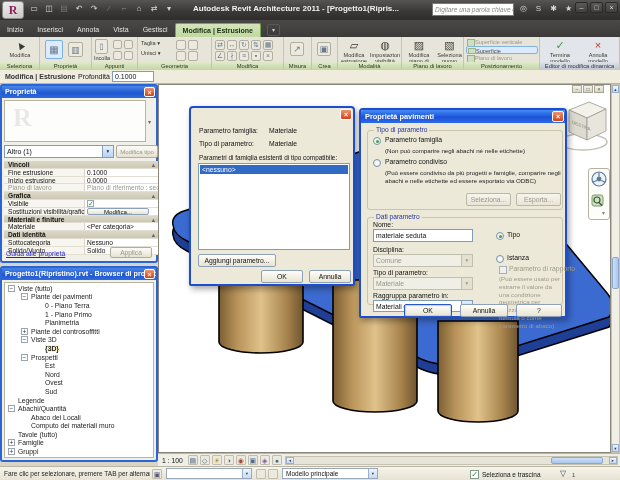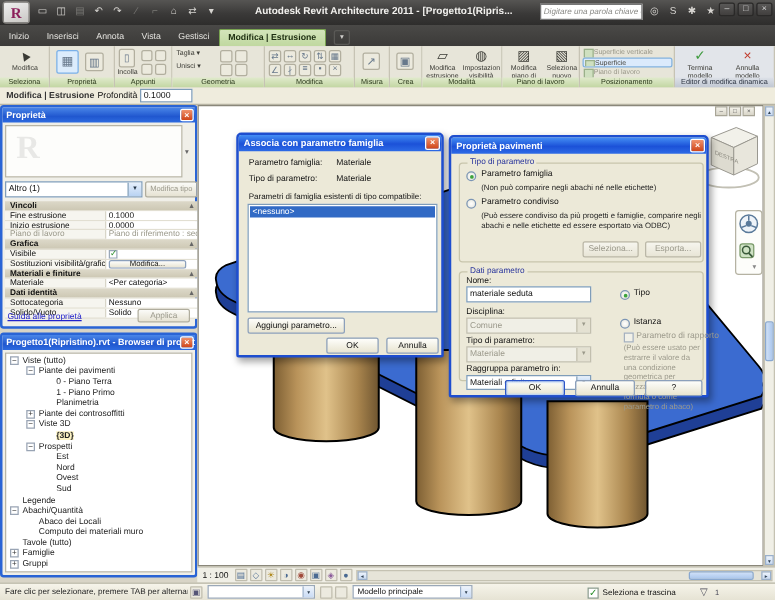--- a/index.html
+++ b/index.html
@@ -9,21 +9,21 @@
 .abs{position:absolute}
 
 .titlebar{position:absolute;left:0;top:0;width:620px;height:20px;
   background:linear-gradient(180deg,#565553,#3a3938 55%,#2e2d2c);color:#e8e7e4}
 .rlogo{position:absolute;left:2px;top:1px;width:22px;height:18px;border-radius:3px;
   background:linear-gradient(160deg,#efefef,#c9c7c4);border:1px solid #8a8884;
   color:#8c1f5a;font-weight:bold;font-size:12px;text-align:center;line-height:17px;font-family:"Liberation Serif",serif}
 .qat{position:absolute;left:28px;top:3px;display:flex;gap:3px}
 .qi{width:12px;height:12px;font-size:8px;line-height:12px;text-align:center;color:#d8d6d2}
 .qi.dim{color:#7a7976}
-.apptitle{position:absolute;left:204px;top:4px;width:225px;font-size:8px;font-weight:bold;
+.apptitle{position:absolute;left:193px;top:4px;width:225px;font-size:8px;font-weight:bold;
   white-space:nowrap;overflow:hidden;color:#f2f1ee}
 .searchbox{position:absolute;left:432px;top:3px;width:82px;height:13px;background:#fff;
   border:1px solid #777;font-size:6.5px;font-style:italic;color:#8a8a86;line-height:11px;padding:0 2px;
   white-space:nowrap;overflow:hidden}
 .tbicons{position:absolute;left:518px;top:3px;display:flex;gap:4px}
 .ti{width:11px;height:12px;font-size:8px;line-height:12px;text-align:center;color:#d8d6d2}
 .winbtns{position:absolute;right:2px;top:2px;display:flex;gap:2px}
 .wb{width:13px;height:11px;font-size:7px;line-height:10px;text-align:center;color:#ddd;
   background:linear-gradient(#5a5958,#413f3e);border:1px solid #2a2928;border-radius:2px}
 
@@ -539,21 +539,20 @@
         <g>
           <rect x="3" y="26" width="11" height="11" rx="2" fill="#cfe2c4" stroke="#7a9a6a" stroke-width="1"></rect>
           <circle cx="8" cy="31" r="3" fill="none" stroke="#3a5a3a" stroke-width="1.2"></circle>
           <line x1="10" y1="33.5" x2="13" y2="36.5" stroke="#3a5a3a" stroke-width="1.4"></line>
         </g>
         <text x="13" y="46" font-size="6" fill="#888">▾</text>
       </svg>
     </div>
 
     <div class="dlg" style="left:31px;top:22px;width:166px;height:180px">
-      <div class="dlg-title">Associa con parametro famiglia</div>
       <div class="dlg-close">×</div>
       <span class="dl" style="left:8px;top:19px">Parametro famiglia:</span>
       <span class="dl" style="left:78px;top:19px">Materiale</span>
       <span class="dl" style="left:8px;top:32px">Tipo di parametro:</span>
       <span class="dl" style="left:78px;top:32px">Materiale</span>
       <span class="dl" style="left:8px;top:46px;width:152px;overflow:hidden;font-size:6.4px">Parametri di famiglia esistenti di tipo compatibile:</span>
       <div class="listbox" style="left:7px;top:55px;width:152px;height:87px">
         <div class="listsel">&lt;nessuno&gt;</div>
       </div>
       <div class="btn" style="left:7px;top:146px;width:78px">Aggiungi parametro...</div>

